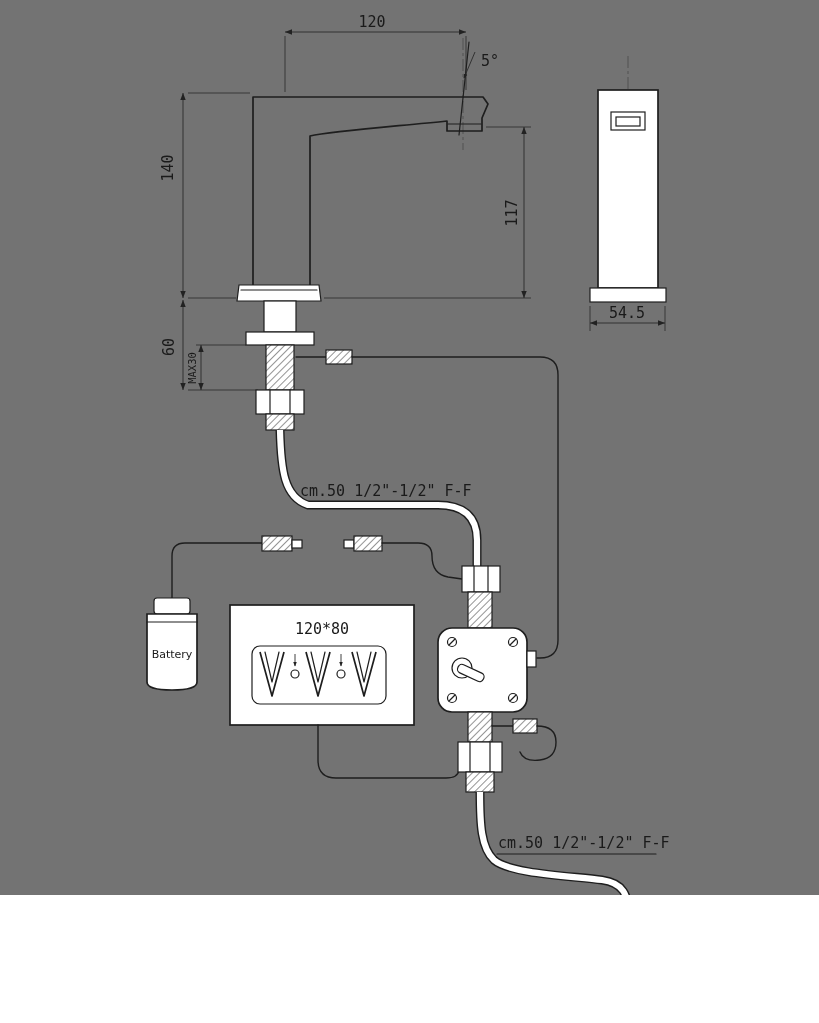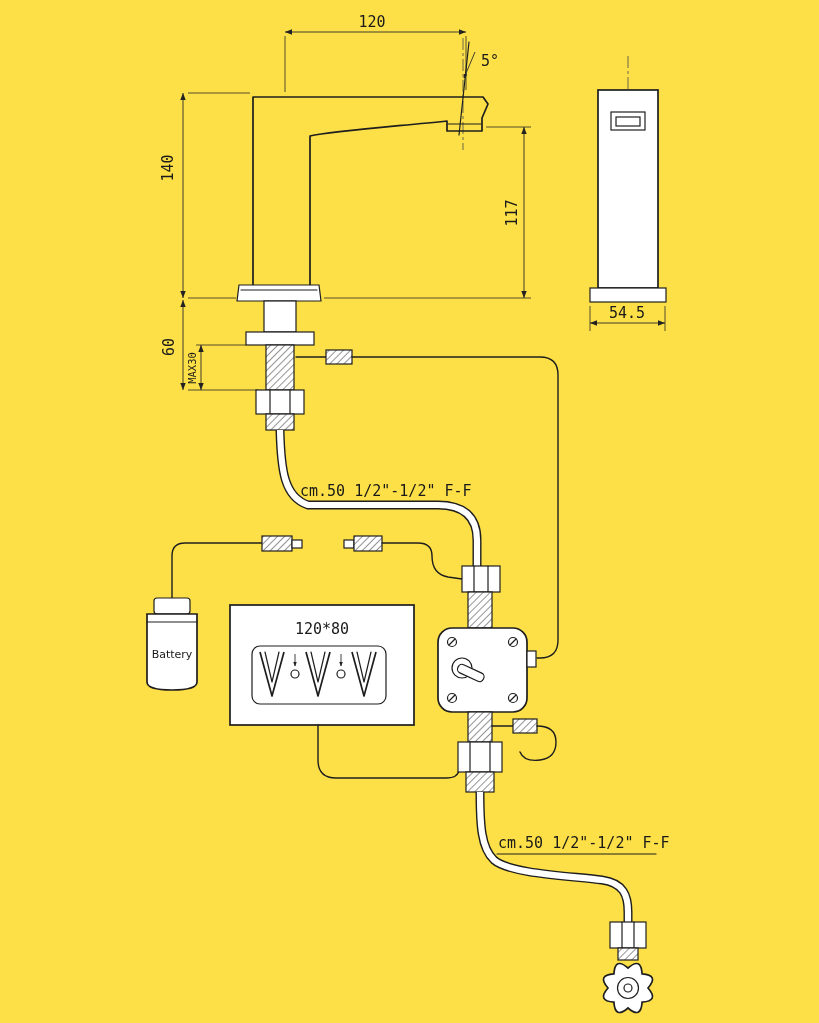--- a/index.html
+++ b/index.html
@@ -1,16 +1,16 @@
 <!DOCTYPE html>
 <html><head>
 <meta charset="utf-8">
 <style>
   html,body { margin:0; padding:0; background:#ffffff; }
-  .stage { width:819px; height:1023px; position:relative; background:#fde047; overflow:hidden; }
+  .stage { width:819px; height:895px; position:relative; background:#737373; overflow:hidden; }
   svg { display:block; }
   .ln   { fill:none; stroke:#1e1e1e; stroke-width:1.2; stroke-linecap:round; stroke-linejoin:round; }
   .lnT  { fill:none; stroke:#1e1e1e; stroke-width:1.7; stroke-linejoin:round; }
   .fw   { fill:#ffffff; stroke:#1e1e1e; stroke-width:1.2; }
   .fwT  { fill:#ffffff; stroke:#1e1e1e; stroke-width:1.7; }
   .dimL { stroke:#2a2a2a; stroke-width:0.9; fill:none; }
   .ext  { stroke:#2a2a2a; stroke-width:0.8; fill:none; }
   .cable{ fill:none; stroke:#1e1e1e; stroke-width:1.4; stroke-linecap:round; }
   .hoseO{ fill:none; stroke:#1e1e1e; stroke-width:9; stroke-linecap:butt; }
   .hoseI{ fill:none; stroke:#ffffff; stroke-width:6.2; stroke-linecap:butt; }

